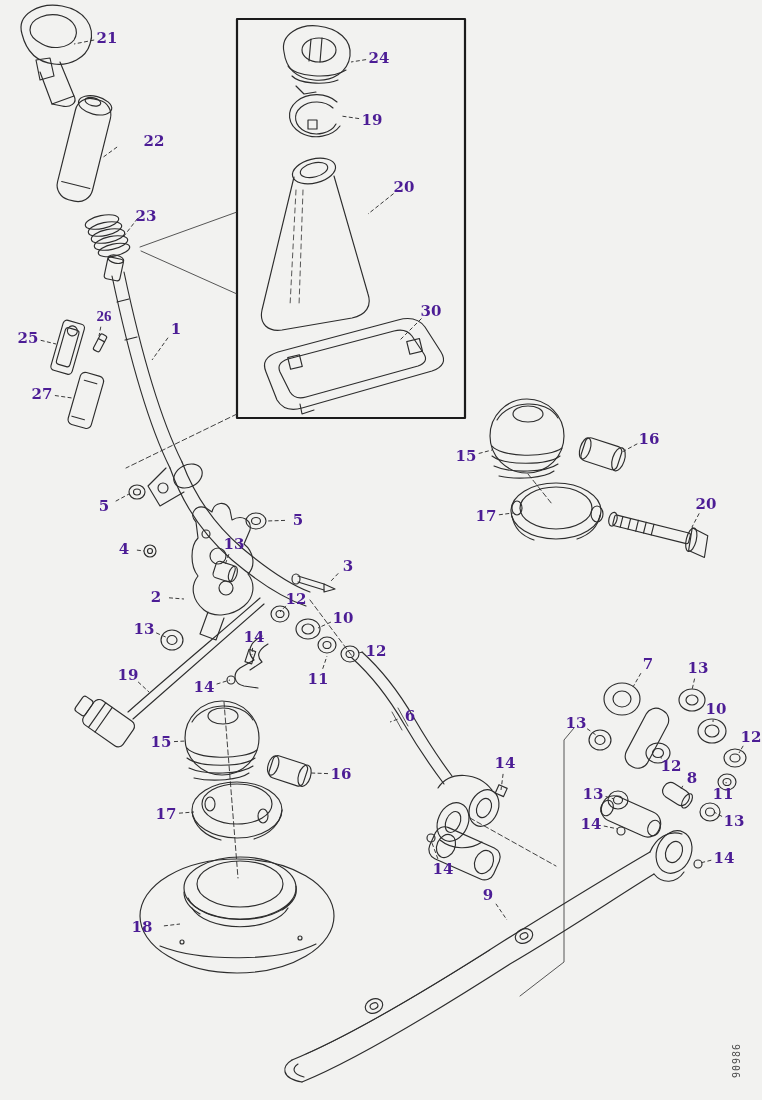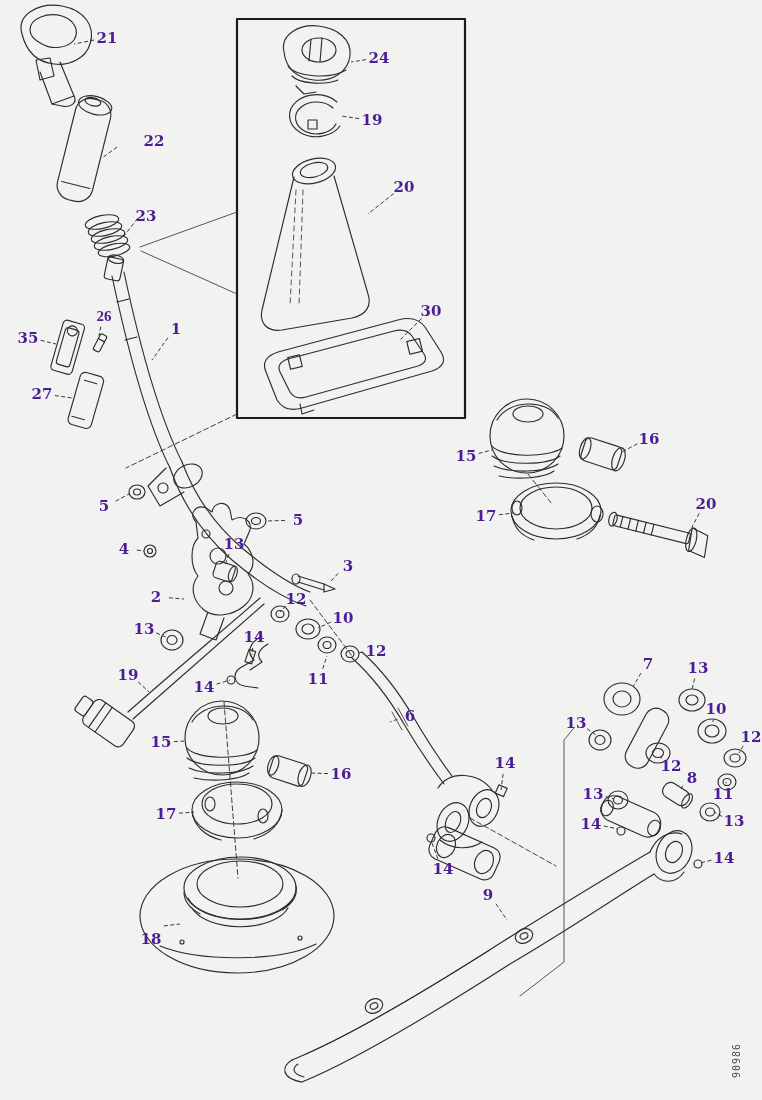--- a/index.html
+++ b/index.html
@@ -417,21 +417,21 @@
 
   <div id="label-layer">
       <div class="part-label" style="left: 107px; top: 38px;">21</div>
       <div class="part-label" style="left: 128px; top: 141px; margin-left: 26px;">22</div>
       <div class="part-label" style="left: 146px; top: 216px;">23</div>
       <div class="part-label" style="left: 379px; top: 58px;">24</div>
       <div class="part-label" style="left: 372px; top: 120px;">19</div>
       <div class="part-label" style="left: 404px; top: 187px;">20</div>
       <div class="part-label" style="left: 431px; top: 311px; text-align: center;">30</div>
       <div class="part-label" style="left: 176px; top: 329px;">1</div>
-      <div class="part-label" style="left: 28px; top: 338px;">35</div>
+      <div class="part-label" style="left: 28px; top: 338px;">25</div>
       <div class="part-label" style="left: 104px; top: 316px; font-family: Liberation Serif, serif;">26</div>
       <div class="part-label" style="left: 42px; top: 394px;">27</div>
       <div class="part-label" style="left: 104px; top: 506px;">5</div>
       <div class="part-label" style="left: 298px; top: 520px;">5</div>
       <div class="part-label" style="left: 124px; top: 549px;">4</div>
       <div class="part-label" style="left: 234px; top: 544px;">13</div>
       <div class="part-label" style="left: 348px; top: 566px;">3</div>
       <div class="part-label" style="left: 156px; top: 597px;">2</div>
       <div class="part-label" style="left: 296px; top: 599px;">12</div>
       <div class="part-label" style="left: 343px; top: 618px;">10</div>
@@ -456,18 +456,18 @@
       <div class="part-label" style="left: 576px; top: 723px;">13</div>
       <div class="part-label" style="left: 593px; top: 794px;">13</div>
       <div class="part-label" style="left: 734px; top: 821px;">13</div>
       <div class="part-label" style="left: 591px; top: 824px;">14</div>
       <div class="part-label" style="left: 724px; top: 858px;">14</div>
       <div class="part-label" style="left: 505px; top: 763px;">14</div>
       <div class="part-label" style="left: 443px; top: 869px;">14</div>
       <div class="part-label" style="left: 161px; top: 742px;">15</div>
       <div class="part-label" style="left: 341px; top: 774px;">16</div>
       <div class="part-label" style="left: 166px; top: 814px;">17</div>
-      <div class="part-label" style="left: 151px; top: 927px; margin-top: 12px;">18</div>
+      <div class="part-label" style="left: 142px; top: 927px;">18</div>
       <div class="part-label" style="left: 488px; top: 895px;">9</div>
     </div>
 
   <div class="watermark">90986</div>
 </div>
 
 </body></html>

